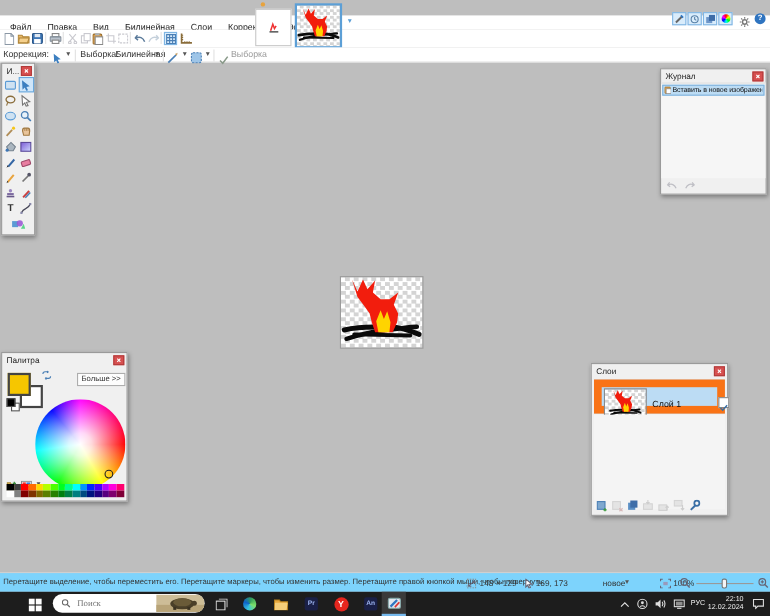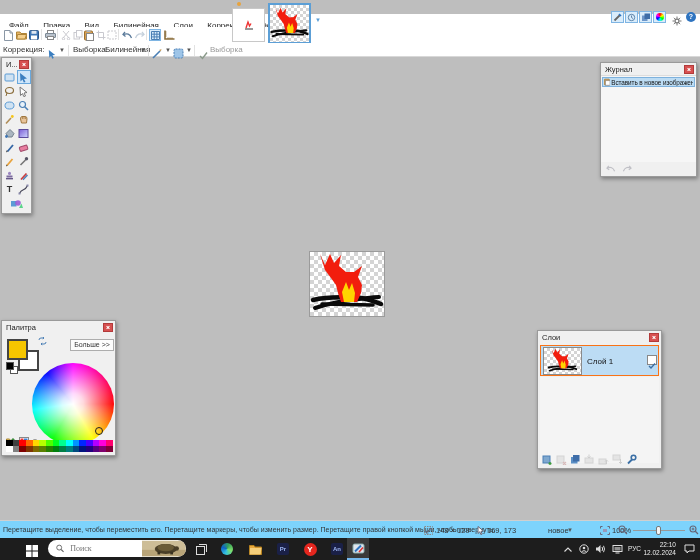--- a/index.html
+++ b/index.html
@@ -56,21 +56,21 @@
   .morebtn{left:68px;top:18px;width:44px;height:12px;background:#fdfdfd;border:1px solid #adadad;box-sizing:border-box;
            font-size:7px;color:#333;text-align:center;line-height:10px;}
   .wheel{left:30px;top:42px;width:82px;height:82px;border-radius:50%;
      background:radial-gradient(circle,#fff 0%,rgba(255,255,255,.85) 18%,rgba(255,255,255,0) 72%),
      conic-gradient(from 0deg,#f0f 0deg,#f00 90deg,#ff0 150deg,#0f0 210deg,#0ff 262deg,#00f 320deg,#f0f 360deg);}
   .wheel-sel{left:93px;top:106px;width:6px;height:6px;border:1px solid #222;border-radius:50%;}
   .swatches{left:4px;top:119px;width:107px;display:flex;flex-wrap:wrap;}
   .swatches .sw{width:6.68px;height:6px;}
   .swatch-border{border:2px solid #444;box-sizing:border-box;}
   
-  .layer-row{left:2px;top:14px;width:119px;height:31px;background:#bcdcf4;border:1px solid #f97316;box-sizing:border-box;}
+  .layer-row{left:2px;top:14px;width:119px;height:31px;background:#bcdcf4;border:7px solid #f97316;box-sizing:border-box;}
   .layer-name{left:46px;top:11px;font-size:8px;color:#111;}
   .chk{left:106px;top:9px;width:10px;height:10px;background:#fff;border:1px solid #888;box-sizing:border-box;}
   .lay-foot{left:0;bottom:3px;width:100%;display:flex;gap:3px;padding-left:4px;box-sizing:border-box;}
   
   .statusbar{left:0;top:520px;width:700px;height:18px;background:#7dd3fc;border-top:1px solid #cfcfcf;box-sizing:border-box;}
   .status-hint{left:3px;top:5px;font-size:7px;color:#333;white-space:nowrap;}
   .status-num{font-size:7.5px;color:#333;top:5px;}
   .slider-track{left:633px;top:9px;width:52px;height:1px;background:#999;}
   .slider-thumb{left:656px;top:5px;width:5px;height:9px;background:#f5f5f5;border:1px solid #777;border-radius:2px;box-sizing:border-box;}
   

